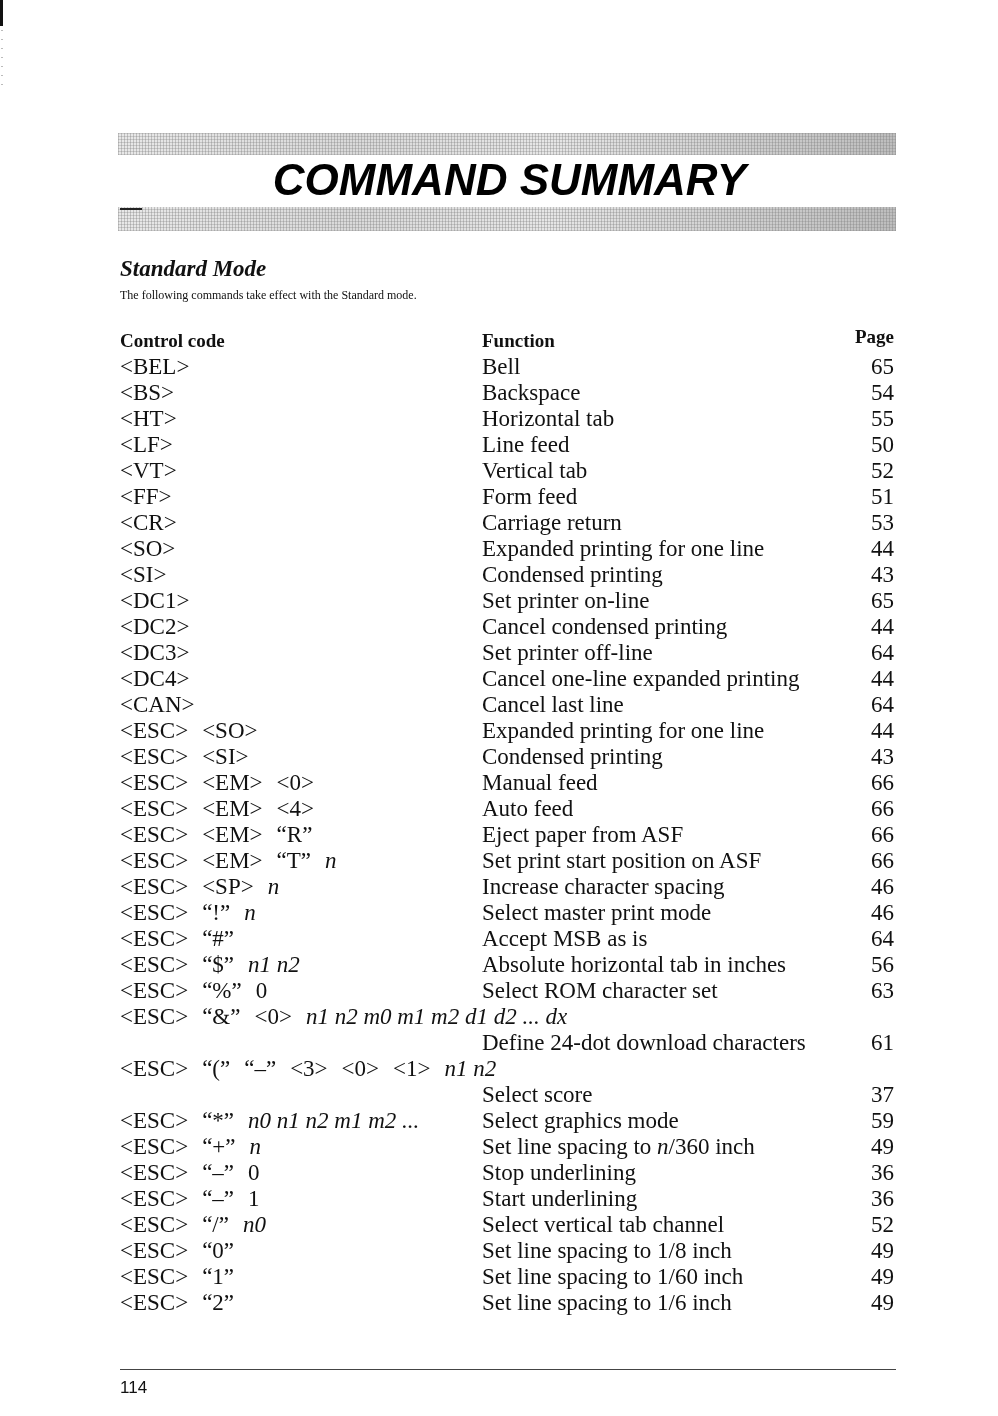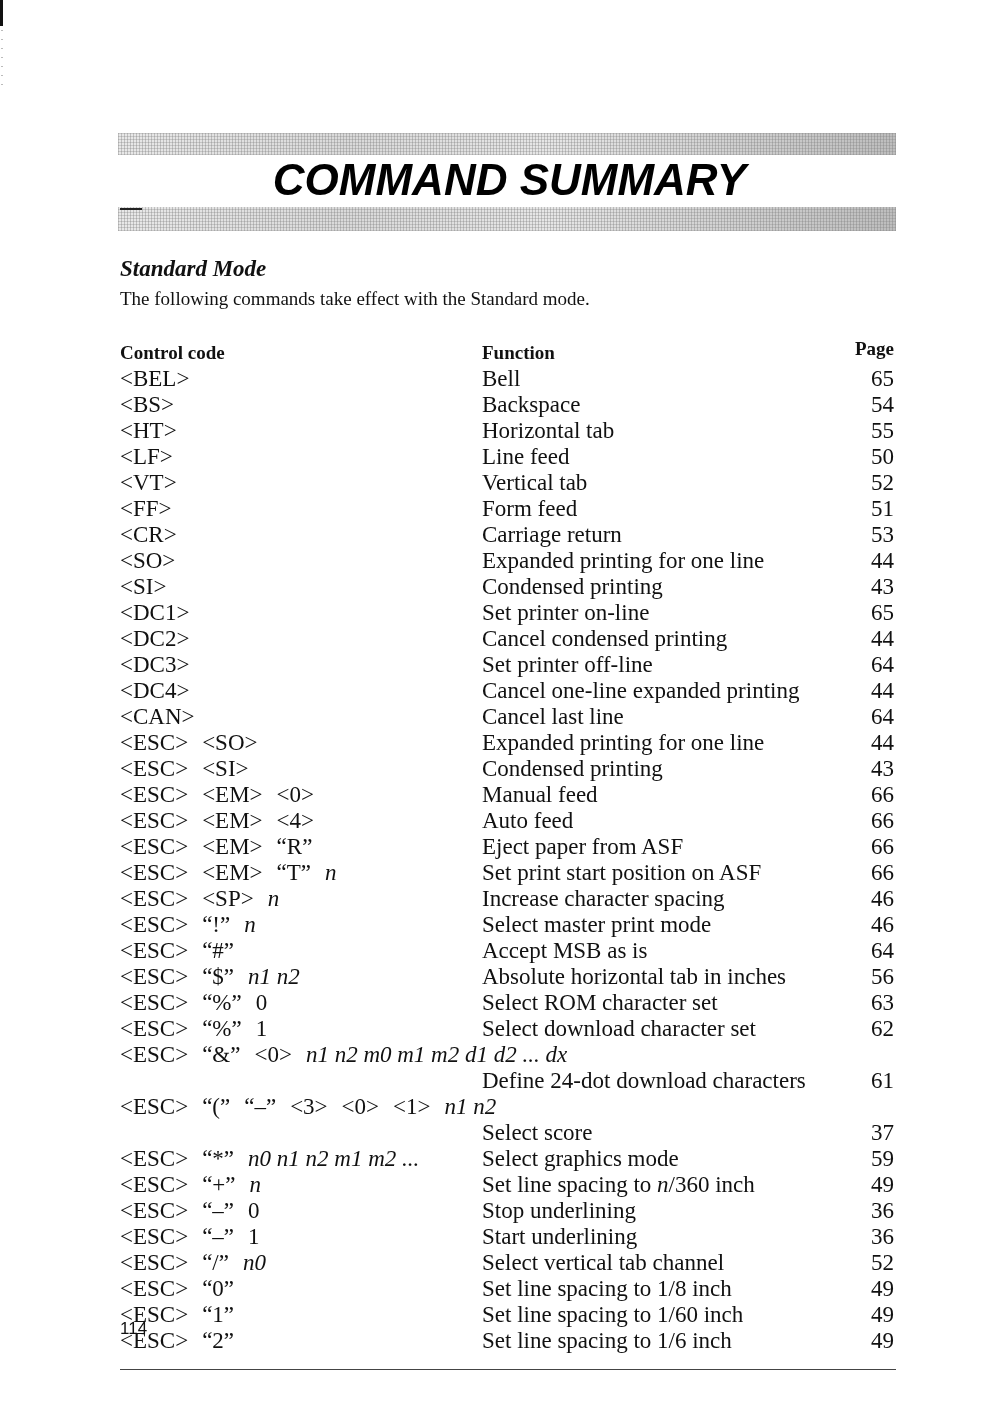--- a/index.html
+++ b/index.html
@@ -29,37 +29,37 @@
       font-weight: bold; font-style: italic; font-size: 44px; letter-spacing: 0px;
       color: #000; line-height: 56px;
       padding-left: 21px; box-sizing: border-box;
     }
 
     .section-title {
       position: absolute; left: 120px; top: 256px;
       font-size: 23px; font-weight: bold; font-style: italic; color: #111; font-family: Liberation Serif, serif;
     }
     .intro {
-      position: absolute; left: 120px; top: 288px; font-size: 19px; color: #111;
-    }
-
-    .table { position: absolute; left: 120px; top: 340px; width: 776px; }
+      position: absolute; left: 120px; top: 288px; font-size: 12px; color: #111;
+    }
+
+    .table { position: absolute; left: 120px; top: 328px; width: 776px; }
     .hdr, .row { position: relative; height: 26px; font-size: 23px; line-height: 26px; white-space: nowrap; }
     .hdr { font-weight: bold; font-size: 19px; }
     .c-code { position: absolute; left: 0; }
     .c-func { position: absolute; left: 362px; }
     .c-page { position: absolute; right: 2px; text-align: left; margin-left: 43px; }
     .hdr .c-page { top: -4px; }
     .code-part { display: inline-block; margin-right: 14px; }
     .code-part.ital { font-style: italic; }
     .func-ital { font-style: italic; }
 
     .footer-rule { position: absolute; left: 120px; top: 1369px; width: 776px; height: 1px; background: #444; }
     .page-no {
-      position: absolute; left: 120px; top: 1319px;
+      position: absolute; left: 120px; top: 1378px;
       font-family: "Liberation Sans", "DejaVu Sans", sans-serif; font-size: 17px; color: #111;
     }
   </style>
 </head>
 <body>
 
 <div class="edge-mark"></div>
 <div class="edge-dots"></div>
 
 <div class="band top"></div>
@@ -196,25 +196,20 @@
         <span class="c-code"><span class="code-part">&lt;ESC&gt;</span><span class="code-part">“$”</span><span class="code-part ital">n1  n2</span></span>
         <span class="c-func">Absolute horizontal tab in inches</span>
         <span class="c-page">56</span>
       </div>
       <div class="row">
         <span class="c-code"><span class="code-part">&lt;ESC&gt;</span><span class="code-part">“%”</span><span class="code-part">0</span></span>
         <span class="c-func">Select ROM character set</span>
         <span class="c-page">63</span>
       </div>
       <div class="row">
-        <span class="c-code"><span class="code-part">&lt;ESC&gt;</span><span class="code-part">“%”</span><span class="code-part">1</span></span>
-        <span class="c-func">Select download character set</span>
-        <span class="c-page">62</span>
-      </div>
-      <div class="row">
         <span class="c-code"><span class="code-part">&lt;ESC&gt;</span><span class="code-part">“&amp;”</span><span class="code-part">&lt;0&gt;</span><span class="code-part ital">n1 n2 m0 m1 m2 d1 d2  ... dx</span></span>
         <span class="c-func"></span>
         <span class="c-page"></span>
       </div>
       <div class="row">
         <span class="c-code"></span>
         <span class="c-func">Define 24-dot download characters</span>
         <span class="c-page">61</span>
       </div>
       <div class="row">

